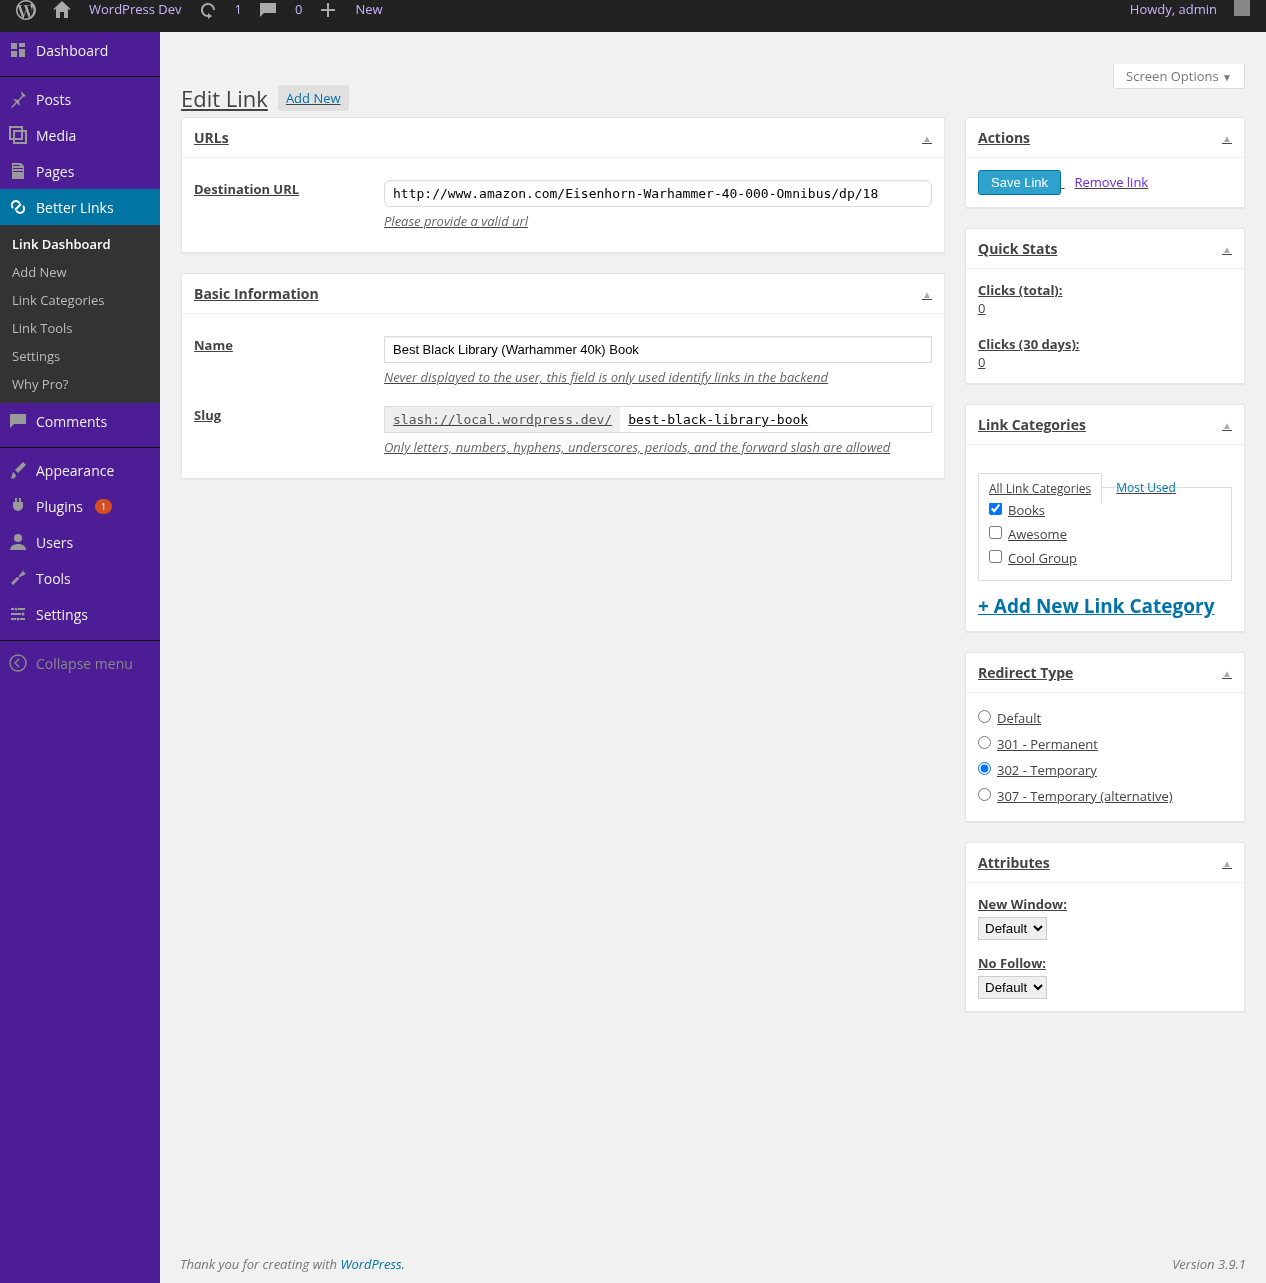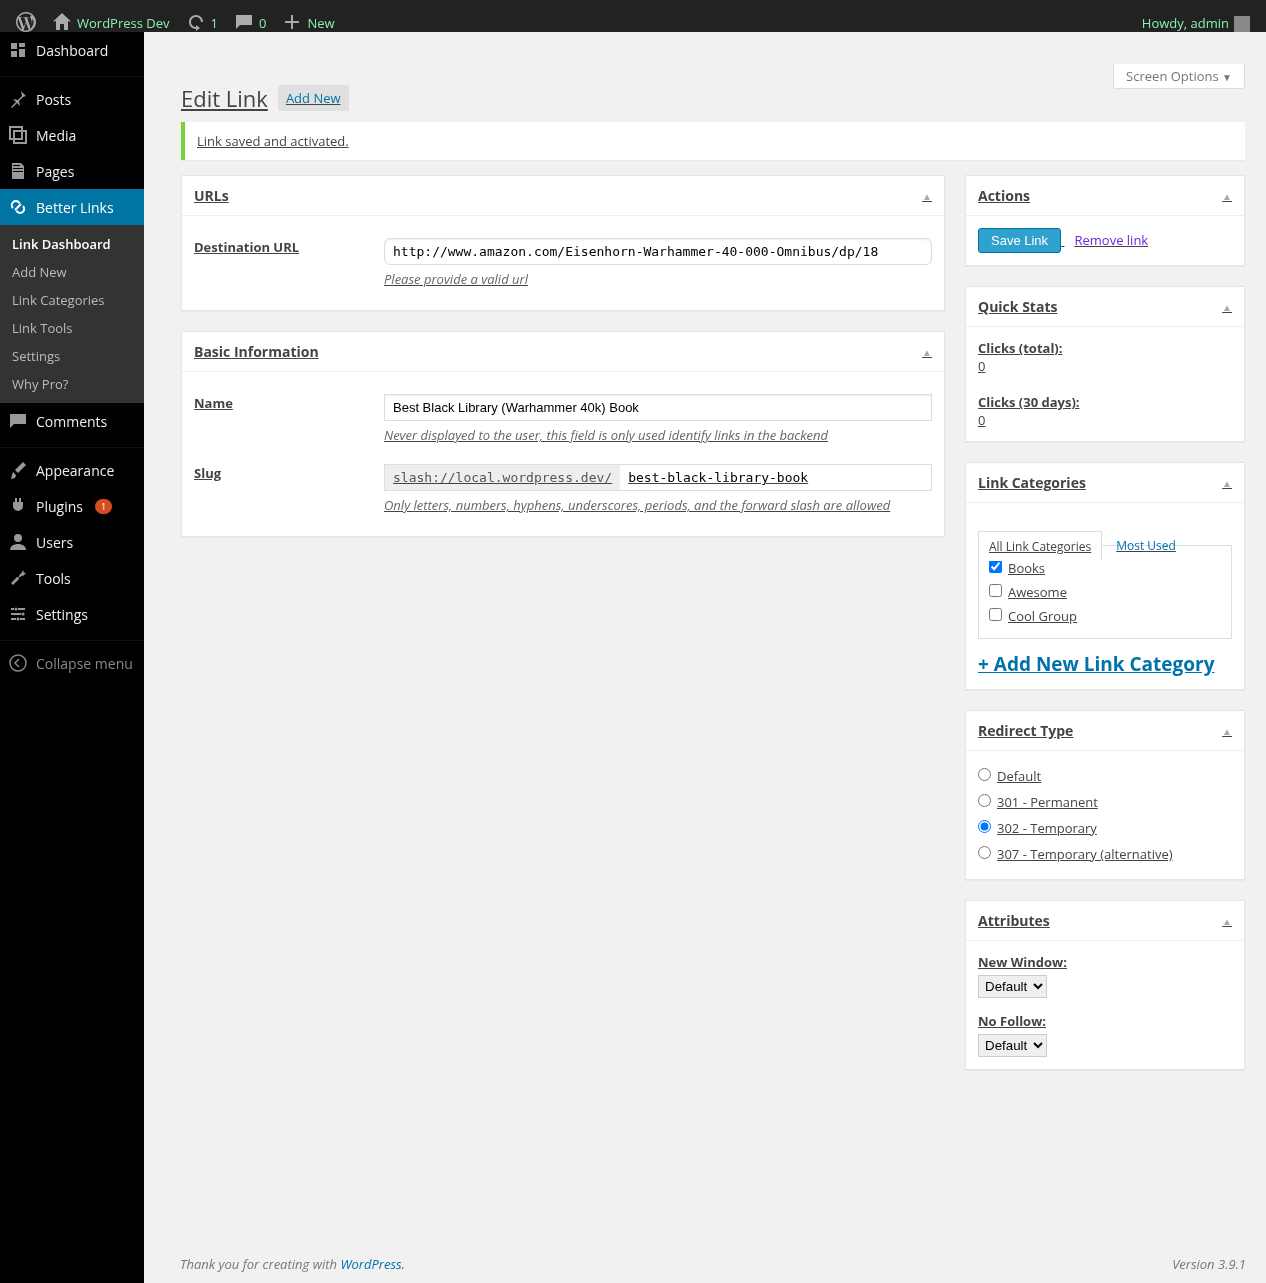--- a/index.html
+++ b/index.html
@@ -1,23 +1,23 @@
 <!DOCTYPE html>
 <html><head>
 <meta charset="utf-8">
 <style>
 * { box-sizing: border-box; margin: 0; padding: 0; }
 body { font-family: "Open Sans", -apple-system, BlinkMacSystemFont, "Segoe UI", sans-serif; font-size: 13px; color: #444; background: #f1f1f1; }
 #adminbar { background: #222; color: #ccc; height: 32px; display: flex; align-items: center; justify-content: space-between; padding: 0 8px; font-size: 13px; }
 #adminbar .left, #adminbar .right { display: flex; align-items: center; gap: 0; }
-#adminbar .ab-item { display: flex; align-items: flex-end; padding: 0 8px; height: 32px; color: #86efac; cursor: pointer; gap: 5px; }
+#adminbar .ab-item { display: flex; align-items: flex-start; padding: 0 8px; height: 32px; color: #c4b5fd; cursor: pointer; gap: 17px; }
 #adminbar svg { width: 20px; height: 20px; fill: #aaa; }
 .avatar-sq { width: 16px; height: 16px; background: #888; display: inline-block; }
 
-#adminmenu { position: absolute; top: 32px; left: 0; bottom: 0; width: 144px; background: #000000; color: #eee; }
+#adminmenu { position: absolute; top: 32px; left: 0; bottom: 0; width: 160px; background: #4c1d95; color: #eee; }
 #adminmenu .menu-item { display: flex; align-items: center; padding: 8px 8px; font-size: 14px; color: #eee; cursor: pointer; gap: 8px; }
 #adminmenu .menu-item.current { background: #0074a2; color: #fff; position: relative; }
 #adminmenu .menu-item.current::after { content: ""; position: absolute; right: -8px; top: 50%; margin-top: -8px; border: 8px solid transparent; border-right-color: #f1f1f1; }
 #adminmenu .menu-item svg { width: 20px; height: 20px; fill: #999; flex-shrink: 0; }
 #adminmenu .menu-item.current svg { fill: #fff; }
 #adminmenu .sep { height: 5px; border-bottom: 1px solid #111; margin: 4px 0; }
 #adminmenu .submenu { background: #333; padding: 5px 0; }
 #adminmenu .submenu .sub-item { padding: 5px 12px; font-size: 13px; color: #bbb; cursor: pointer; }
 #adminmenu .submenu .sub-item.current { color: #fff; font-weight: 600; }
 #adminmenu .badge { background: #d54e21; color: #fff; border-radius: 10px; font-size: 9px; padding: 1px 6px; margin-left: 4px; }
@@ -203,21 +203,20 @@
 
 <div id="wpbody">
   <div id="wpbody-content">
     <div id="screen-options"><span>Screen Options</span> <span style="font-size:10px">▼</span></div>
 
     <h1 class="heading">
       <span>Edit Link</span>
       <span class="page-title-action">Add New</span>
     </h1>
 
-    <div class="notice"><span>Link saved and activated.</span></div>
 
     <div class="layout-2col">
       <div class="col-main">
 
         <div class="postbox">
           <div class="hndle">
               <span>URLs</span>
               <span class="toggle">▲</span>
             </div>
           <div class="inside">

